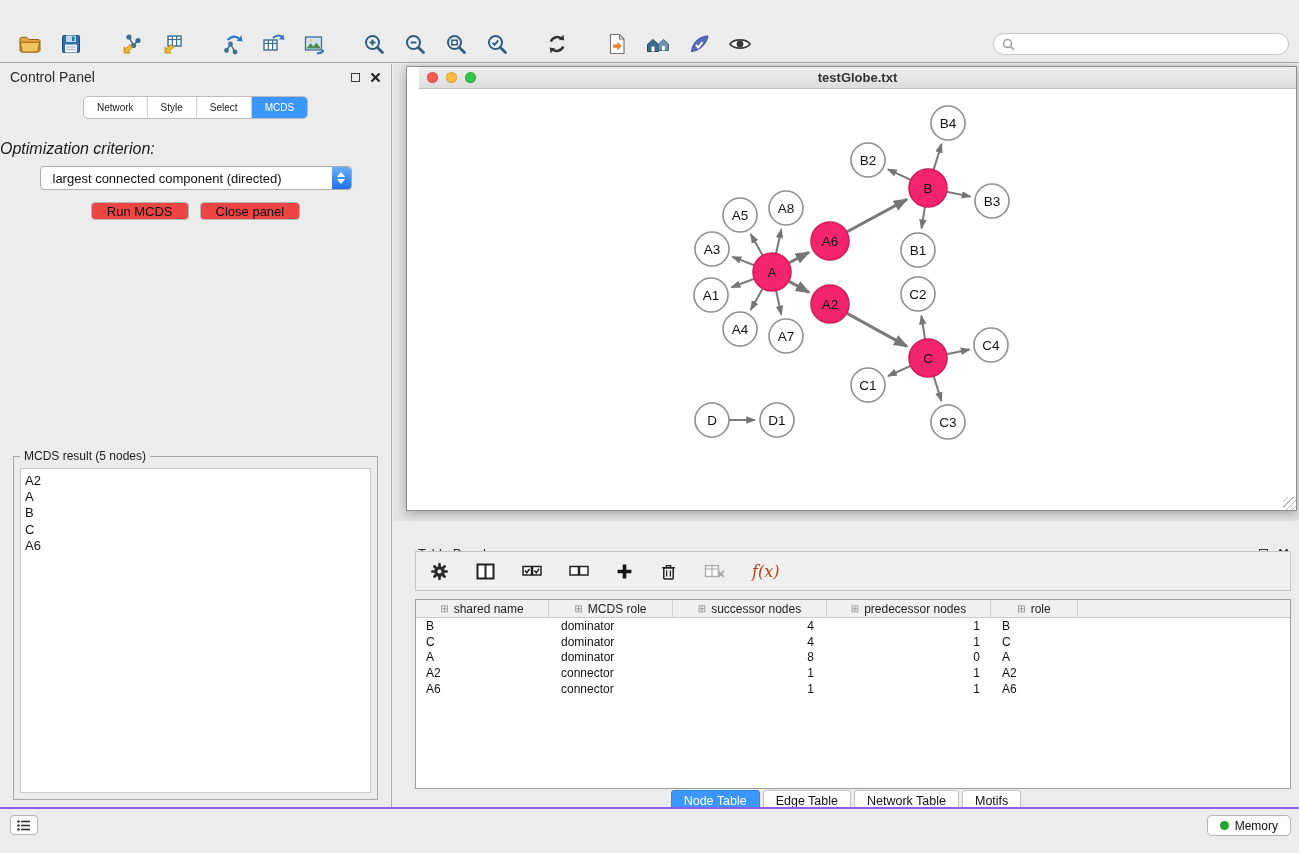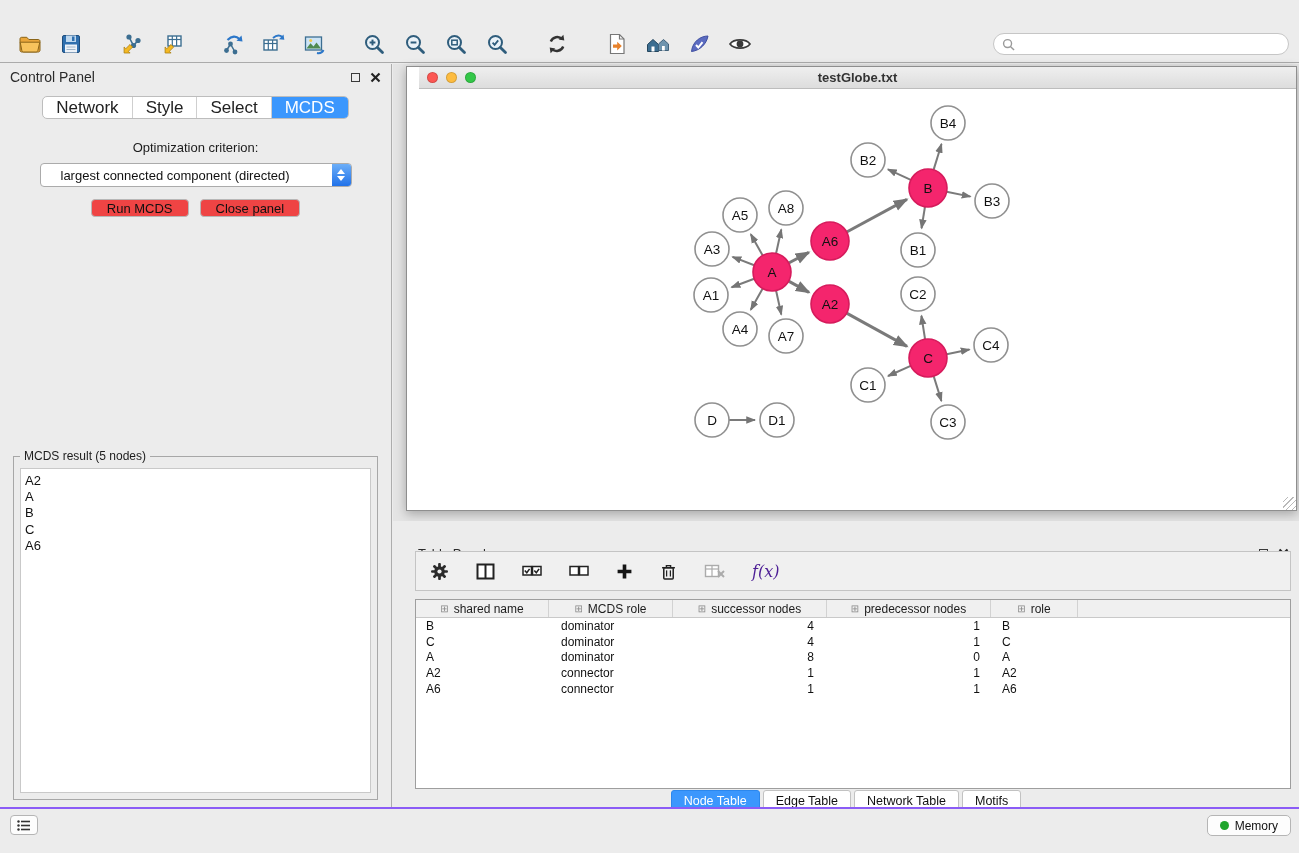--- a/index.html
+++ b/index.html
@@ -29,28 +29,28 @@
   
   .main { position:absolute; top:64px; bottom:33px; left:0; right:0; }
   .control-panel { position:absolute; left:0; top:0; bottom:0; width:392px; background:#ECECEC; border-right:1px solid #ADADAD; }
   .panel-header { height:26px; display:flex; align-items:center; padding:0 10px; }
   .panel-header .ph-title { font-size:14px; color:#2B2B2B; flex:1; }
   .float-box { width:9px; height:9px; border:1.5px solid #3A3A3A; display:inline-block; margin-right:10px; cursor:pointer; }
   .close-x { cursor:pointer; display:inline-flex; }
 
   
   .seg-tabs { display:flex; width:fit-content; margin:6px auto 0; border:1px solid #BDBDBD; border-radius:5px; overflow:hidden; background:#FFF; }
-  .seg { padding:3px 13px; font-size:17px; color:#222; border-left:1px solid #CFCFCF; cursor:pointer; line-height:15px; }
+  .seg { padding:3px 13px; font-size:10px; color:#222; border-left:1px solid #CFCFCF; cursor:pointer; line-height:15px; }
   .seg:first-child { border-left:none; }
   .seg.selected { background:#3B97FD; color:#fff; }
 
-  .opt-label { text-align:center; font-size:13px; color:#1c1c1c; margin-top:21px; }
+  .opt-label { text-align:left; font-size:16px; color:#1c1c1c; margin-top:21px;font-style:italic; }
   .select-box { width:312px; height:24px; margin:8px auto 0; background:#fff; border:1px solid #ABABAB; border-radius:4px;
     display:flex; align-items:center; overflow:hidden; cursor:pointer; }
-  .select-box .sel-text { flex:1; font-size:13px; padding-left:20px; color:#111; white-space:nowrap; }
+  .select-box .sel-text { flex:1; font-size:13px; padding-left:12px; color:#111; white-space:nowrap; }
   .stepper { width:19px; height:24px; background:linear-gradient(#6FB1F9,#1D6FE8); display:flex; flex-direction:column; align-items:center; justify-content:center; gap:2px; }
   .stepper .up { width:0; height:0; border-left:4px solid transparent; border-right:4px solid transparent; border-bottom:5px solid #fff; }
   .stepper .down { width:0; height:0; border-left:4px solid transparent; border-right:4px solid transparent; border-top:5px solid #fff; }
 
   .cp-buttons { display:flex; justify-content:center; gap:11px; margin-top:12px; }
   .mac-btn { background:#ef4444; border:1px solid #B7B7B7; border-radius:4px; height:18px; padding:0 15px;
     font-size:13px; color:#111; font-family:Liberation Sans, sans-serif; cursor:pointer; }
 
   .groupbox { position:absolute; left:13px; right:13px; top:392px; bottom:20px; border:1px solid #A7A7A7; }
   .groupbox .legend { position:absolute; top:-8px; left:6px; background:#ECECEC; padding:0 4px; font-size:12px; color:#1c1c1c; }
@@ -71,21 +71,21 @@
   .resize-grip { position:absolute; right:0; bottom:0; width:13px; height:13px;
     background:repeating-linear-gradient(135deg, transparent 0 3px, #B9B9B9 3px 4px); cursor:nwse-resize; }
 
   
   .table-panel { position:absolute; left:0; right:0; top:457px; bottom:0; background:#ECECEC; }
   .tp-header { height:24px; display:flex; align-items:center; padding:2px 10px 0 25px;margin-top:19px; }
   .tp-header .ph-title { font-size:13px; color:#2B2B2B; flex:1; }
   .tp-toolbar { position:absolute; left:22px; right:8px; top:30px; height:40px; background:#F0F0F0;
     border:1px solid #C4C4C4; display:flex; align-items:center; gap:27px; padding-left:14px; }
   .ticon { background:none; border:none; display:flex; align-items:center; cursor:pointer; padding:0; }
-  .fx-label { font-family:"DejaVu Serif", serif; font-style:italic; font-size:16px; color:#4c1d95;text-align:right; }
+  .fx-label { font-family:"DejaVu Serif", serif; font-style:italic; font-size:16px; color:#c2410c;text-align:right; }
 
   .ntable { position:absolute; left:22px; right:8px; top:78px; height:190px; background:#fff; border:1px solid #9E9E9E; overflow:hidden; }
   .thead { display:flex; height:18px; background:#F0F0F0; border-bottom:1px solid #C9C9C9; }
   .thcell { display:flex; align-items:center; justify-content:center; gap:5px; font-size:12px; color:#1c1c1c;
     border-right:1px solid #D2D2D2; overflow:hidden; }
   .col-icon { font-size:10px; color:#8A8A8A; line-height:10px; }
   .c0 { width:133px; } .c1 { width:124px; } .c2 { width:154px; } .c3 { width:164px; } .c4 { width:87px; }
   .trow { display:flex; height:15.8px; align-items:center; }
   .tcell { font-size:12px; color:#111; overflow:hidden; white-space:nowrap; }
   .tcell.c0 { padding-left:10px; } .tcell.c1 { padding-left:12px; }

